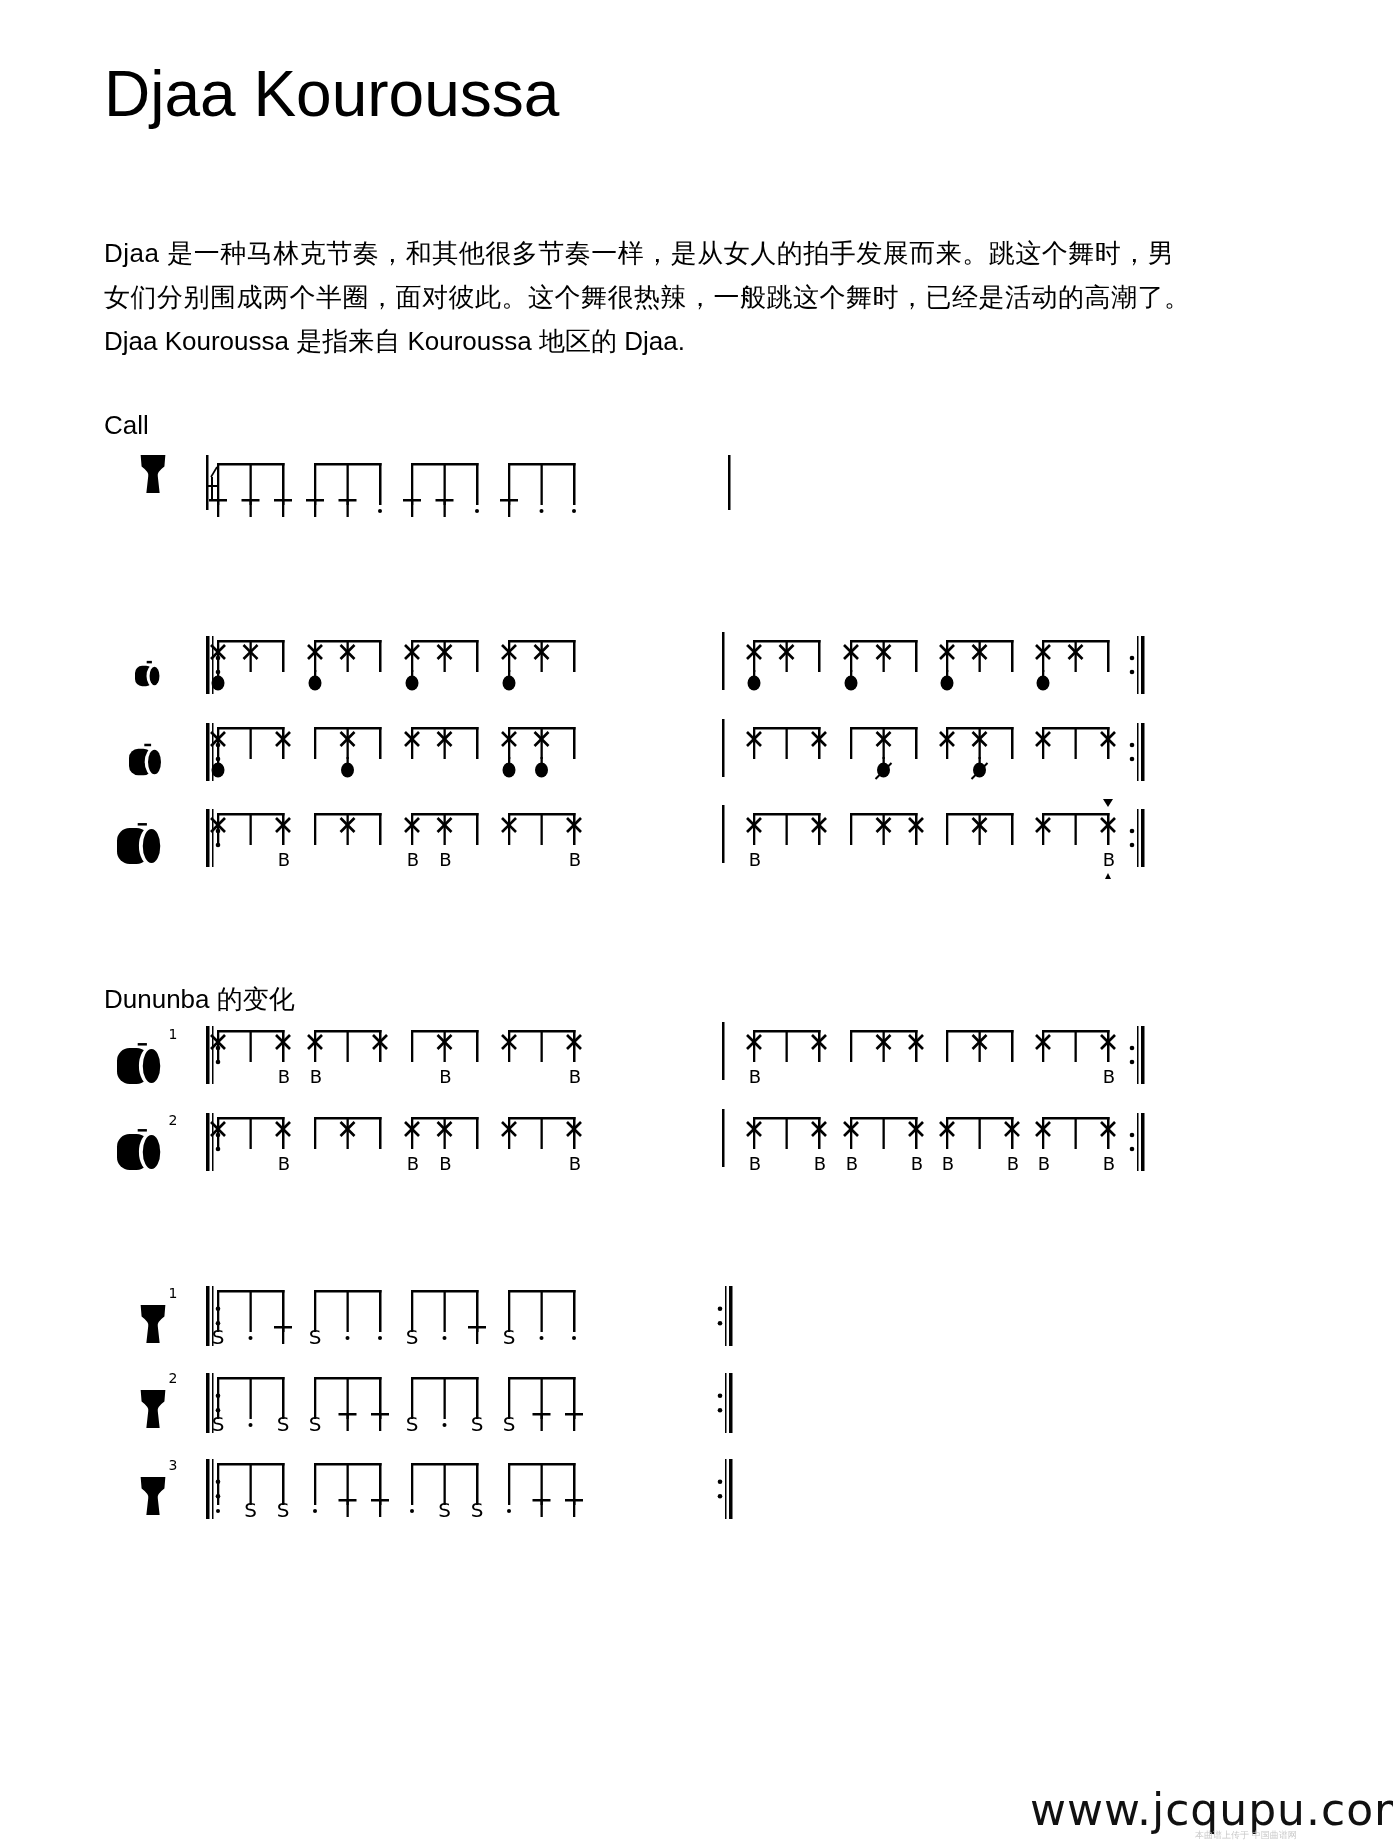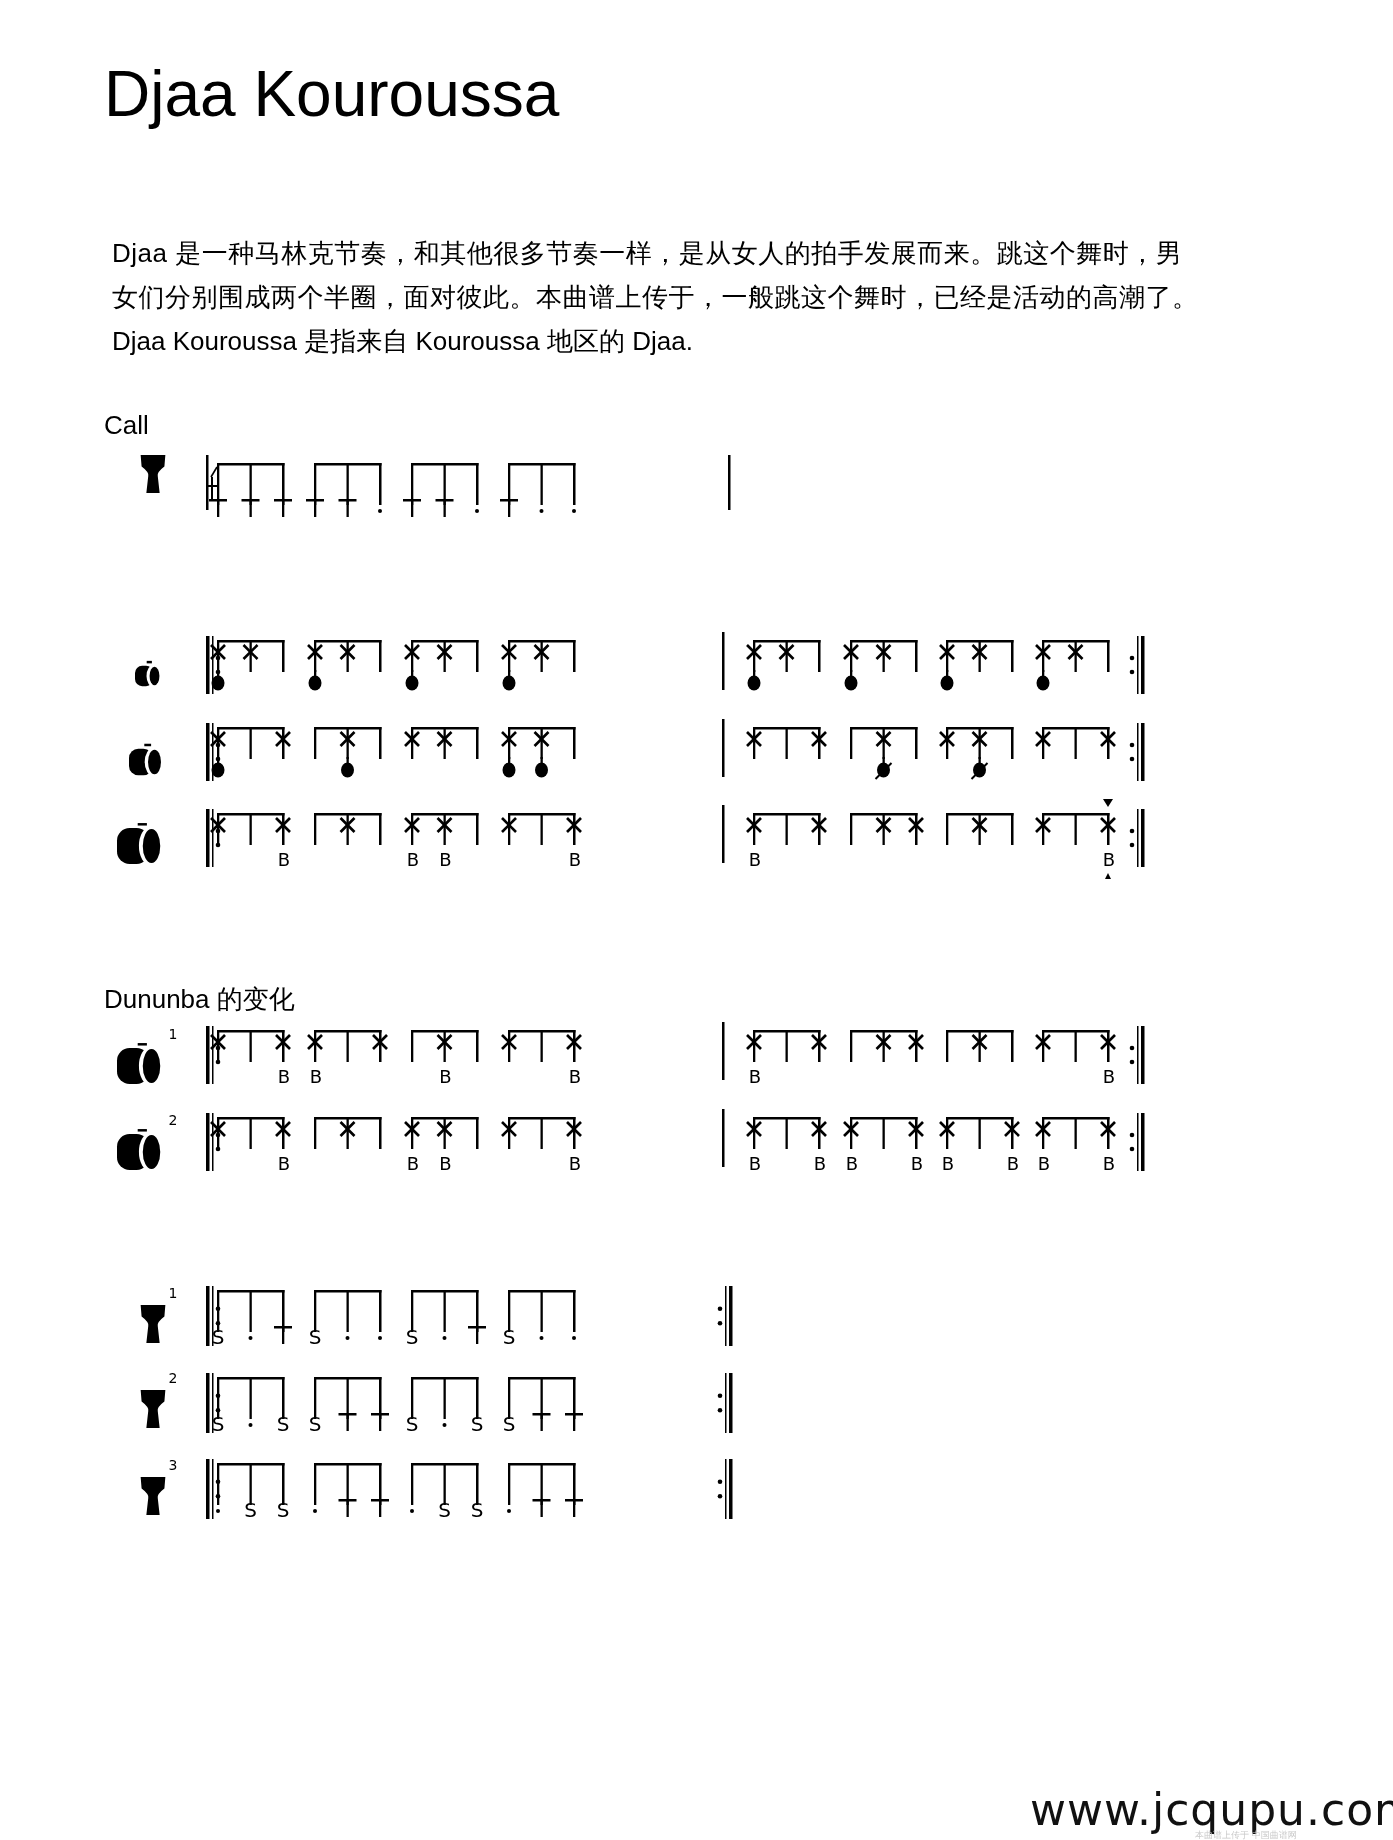--- a/index.html
+++ b/index.html
@@ -1,31 +1,31 @@
 <!DOCTYPE html>
 <html><head>
 <meta charset="utf-8">
 <style>
   html, body { margin:0; padding:0; background:#ffffff; }
   body { width:1393px; height:1840px; position:relative; overflow:hidden; color:#000; }
   .serif { font-family: Liberation Sans, sans-serif; }
   #title { position:absolute; left:104px; top:62px; font-size:64px; line-height:1; white-space:nowrap; }
-  .para { position:absolute; left:112px; font-size:26px; line-height:1; white-space:nowrap; letter-spacing:0.5px;text-align:center; }
+  .para { position:absolute; left:104px; font-size:26px; line-height:1; white-space:nowrap; letter-spacing:0.5px;text-align:center; }
   .label { position:absolute; left:104px; font-size:26px; line-height:1; white-space:nowrap; }
   #score { position:absolute; left:0; top:0; width:1393px; height:1840px; }
   #watermark { position:absolute; left:1030px; top:1784px; font-size:44px; color:#111; font-family:"DejaVu Sans", sans-serif; letter-spacing:1px; }
   #watermark-sub { position:absolute; left:1195px; top:1829px; font-size:9px; color:#c9c9c9; font-family:"DejaVu Sans", sans-serif; }
 </style>
 </head>
 <body>
 
 <div id="title" class="serif">Djaa Kouroussa</div>
 
 <div class="para serif" style="top:240px">Djaa 是一种马林克节奏，和其他很多节奏一样，是从女人的拍手发展而来。跳这个舞时，男</div>
-<div class="para serif" style="top:284px">女们分别围成两个半圈，面对彼此。本曲谱上传于，一般跳这个舞时，已经是活动的高潮了。</div>
+<div class="para serif" style="top:284px">女们分别围成两个半圈，面对彼此。这个舞很热辣，一般跳这个舞时，已经是活动的高潮了。</div>
 <div class="para serif" style="top:328px; letter-spacing:0">Djaa Kouroussa  是指来自  Kouroussa  地区的  Djaa.</div>
 
 <div class="label serif" style="top:412px">Call</div>
 <div class="label serif" style="top:986px">Dununba  的变化</div>
 
 <svg id="score" xmlns="http://www.w3.org/2000/svg" width="1393" height="1840">
     <g>
       <g>
         <path d="M140.65 455 L165.35 455 L164.4 466.4 Q156.8 472.1 157.75 475.9 L159.65 493 L146.35 493 L148.25 475.9 Q149.2 472.1 141.6 466.4 Z" fill="#000"></path>
       </g>

